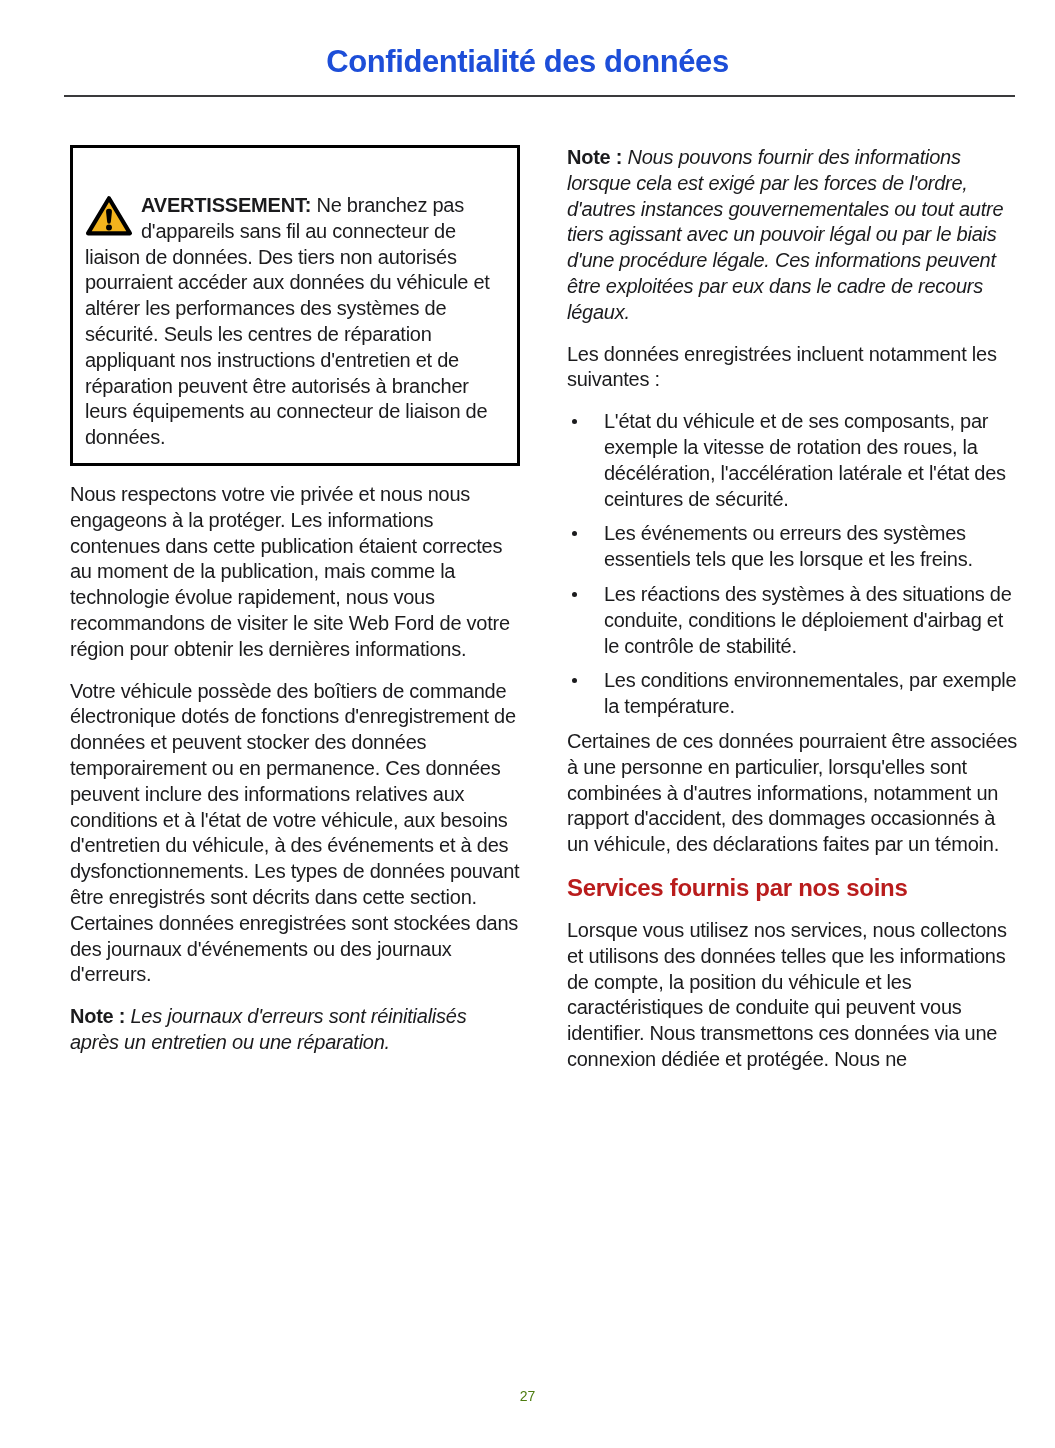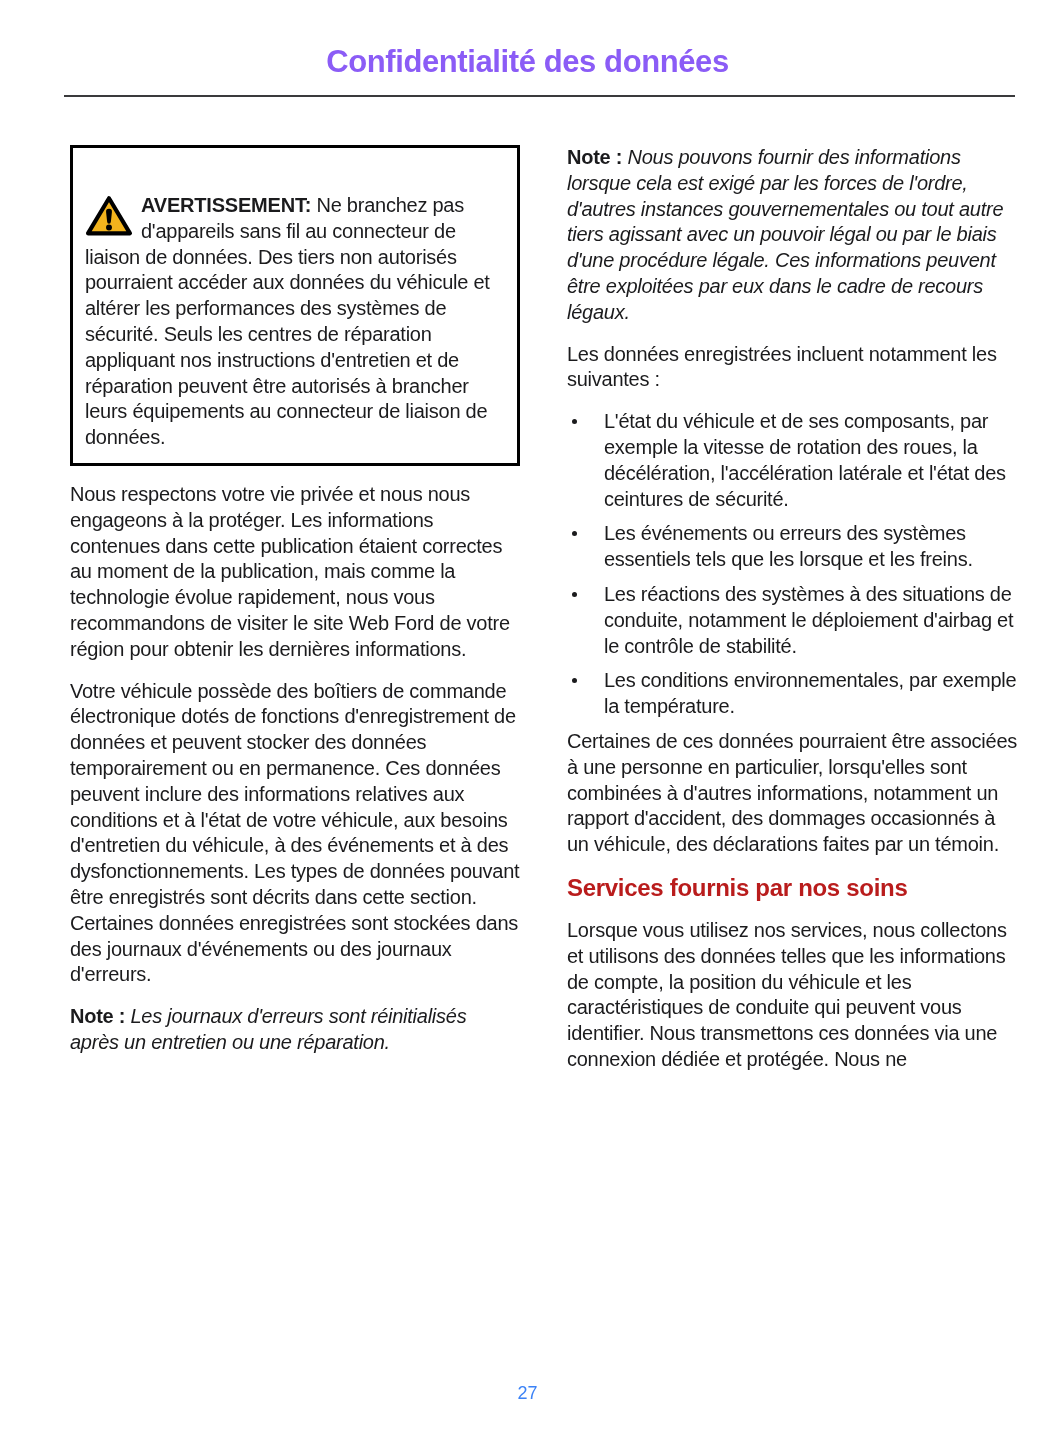--- a/index.html
+++ b/index.html
@@ -15,21 +15,21 @@
     height: 1448px;
     background: #ffffff;
     overflow: hidden;
     padding-top: 44px;
   }
   .doc-title {
     text-align: center;
     font-size: 31px;
     font-weight: bold;
     letter-spacing: -0.4px;
-    color: #8b5cf6;
+    color: #1d4ed8;
   }
   .title-rule {
     border: none;
     border-top: 2px solid #3a3a3c;
     margin: 15px 40px 0 64px;
   }
   .columns {
     display: grid;
     grid-template-columns: 450px 450px;
     column-gap: 47px;
@@ -83,22 +83,22 @@
     letter-spacing: -0.3px;
     color: #b91c1c;
     margin: 8px 0 16px 0;
   }
   .footer {
     position: absolute;
     left: 0;
     bottom: 44px;
     width: 100%;
     text-align: center;
-    font-size: 18px;
-    color: #3b82f6;
+    font-size: 14px;
+    color: #4d7c0f;
   }
 </style>
 </head>
 <body>
 
 <div class="page">
 
   <h1 class="doc-title">Confidentialité des données</h1>
   <hr class="title-rule">
 
@@ -126,21 +126,21 @@
 
     <div class="col">
 
       <p class="body note-text"><span class="note-label">Note :</span><span> Nous pouvons fournir des informations lorsque cela est exigé par les forces de l'ordre, d'autres instances gouvernementales ou tout autre tiers agissant avec un pouvoir légal ou par le biais d'une procédure légale. Ces informations peuvent être exploitées par eux dans le cadre de recours légaux.</span></p>
 
       <p class="body" style="">Les données enregistrées incluent notamment les suivantes :</p>
 
       <ul class="recorded-list">
         <li class="body">L'état du véhicule et de ses composants, par exemple la vitesse de rotation des roues, la décélération, l'accélération latérale et l'état des ceintures de sécurité.</li>
         <li class="body">Les événements ou erreurs des systèmes essentiels tels que les lorsque et les freins.</li>
-        <li class="body">Les réactions des systèmes à des situations de conduite, notamment le déploiement d'airbag et le contrôle de stabilité.</li>
+        <li class="body">Les réactions des systèmes à des situations de conduite, conditions le déploiement d'airbag et le contrôle de stabilité.</li>
         <li class="body">Les conditions environnementales, par exemple la température.</li>
       </ul>
 
       <p class="body">Certaines de ces données pourraient être associées à une personne en particulier, lorsqu'elles sont combinées à d'autres informations, notamment un rapport d'accident, des dommages occasionnés à un véhicule, des déclarations faites par un témoin.</p>
 
       <h2 class="section-heading">Services fournis par nos soins</h2>
 
       <p class="body">Lorsque vous utilisez nos services, nous collectons et utilisons des données telles que les informations de compte, la position du véhicule et les caractéristiques de conduite qui peuvent vous identifier. Nous transmettons ces données via une connexion dédiée et protégée. Nous ne</p>
 
     </div>

